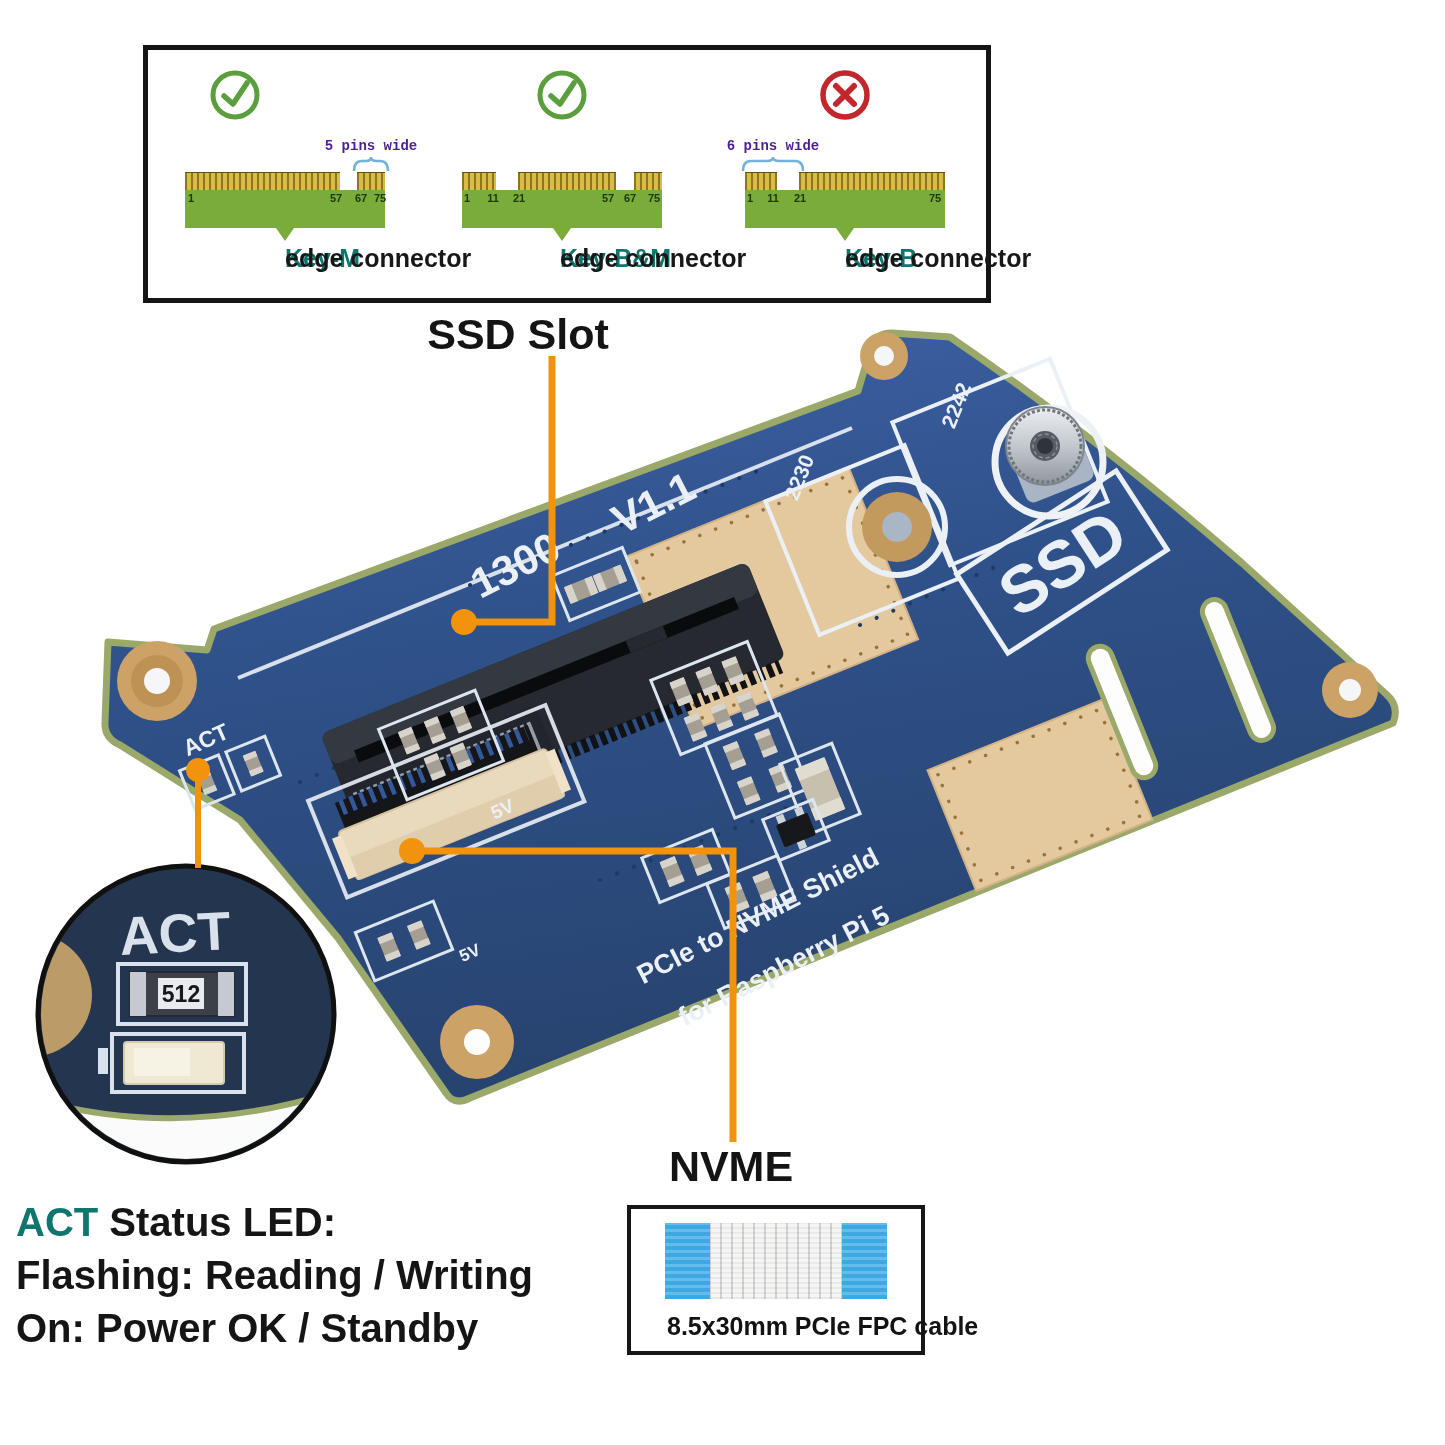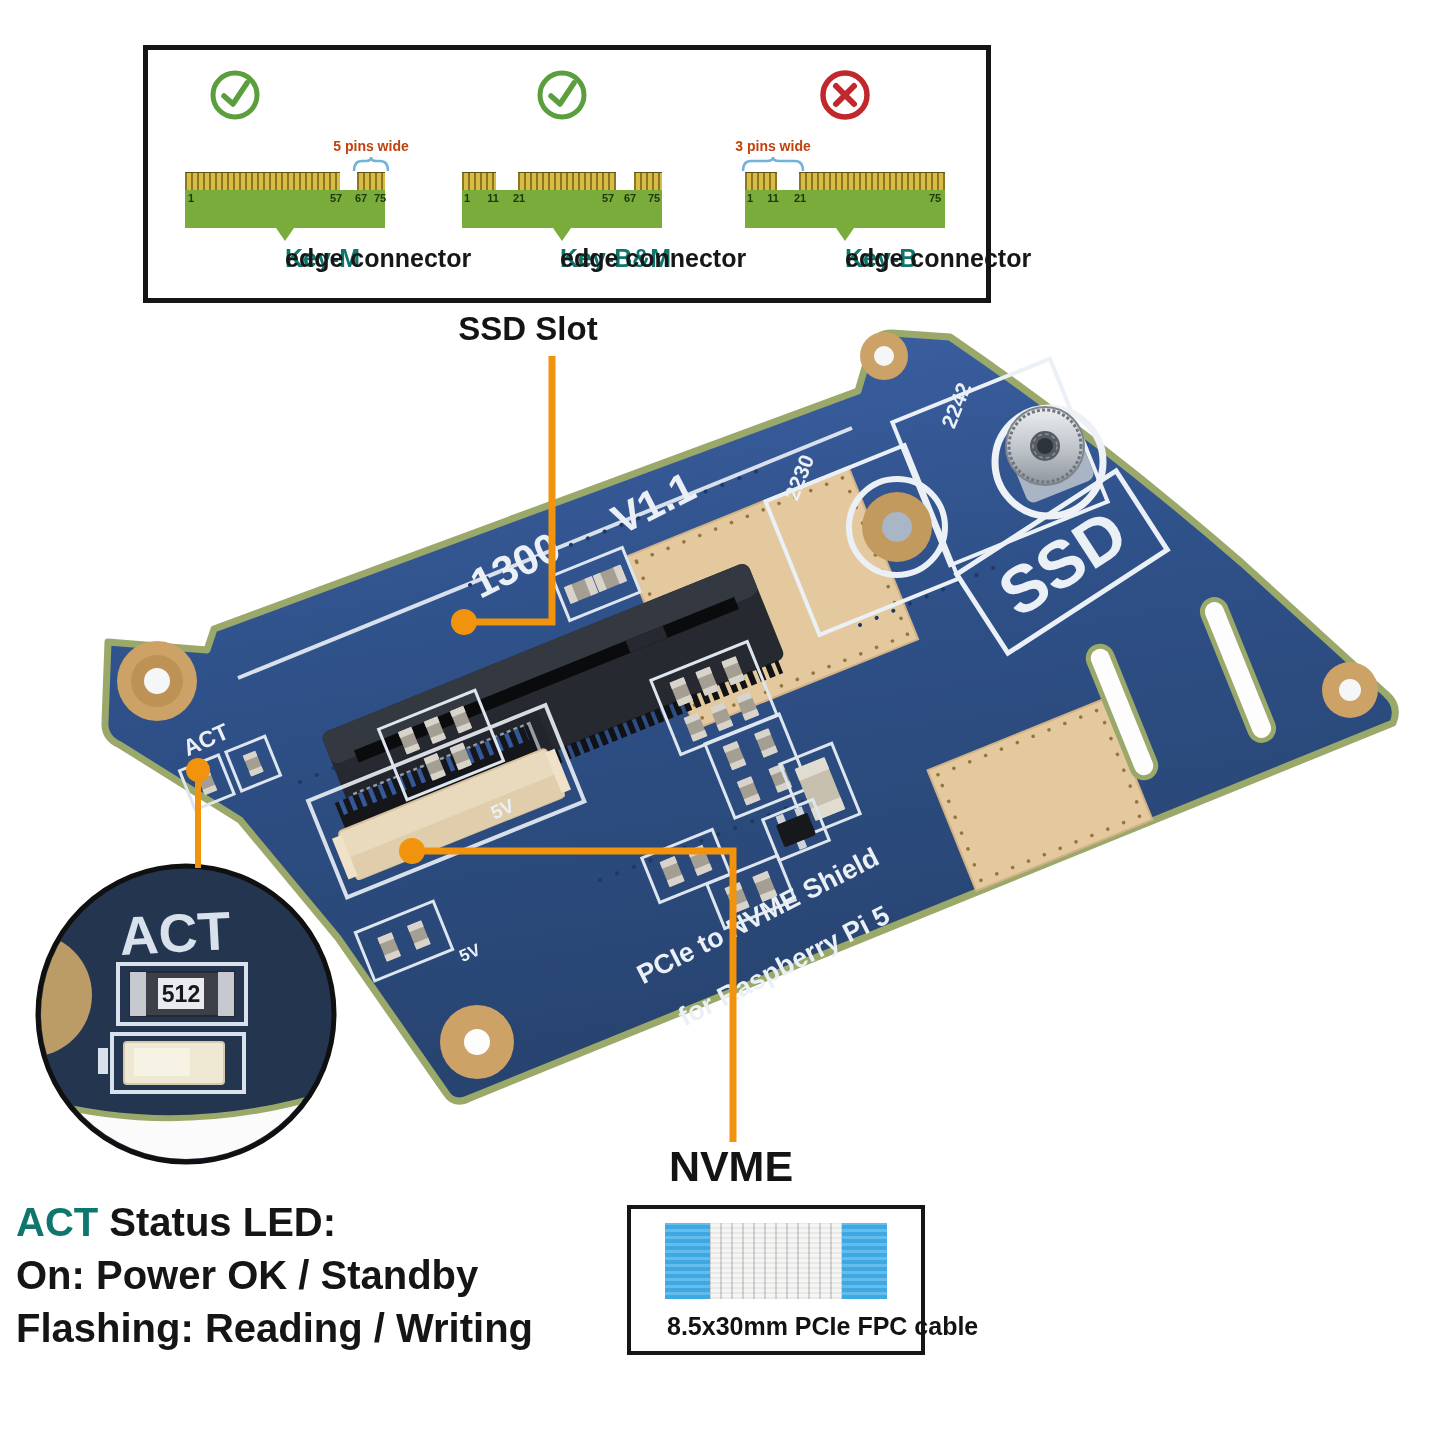--- a/index.html
+++ b/index.html
@@ -11,27 +11,27 @@
   .legend-box{position:absolute;left:143px;top:45px;width:848px;height:258px;
     border:5px solid #151515;background:#ffffff;box-sizing:border-box;}
   .legend-box *{position:absolute;box-sizing:border-box;}
   .status-icon{width:52px;height:52px;top:19px;}
   .diagram{width:200px;top:122px;height:70px;}
   .pins-seg{top:0;height:18px;background:repeating-linear-gradient(90deg,#8a771f 0 2px,#d9bc45 2px 6px);border-top:1px solid #5e5214;}
   .conn-body{top:18px;left:0;width:200px;height:38px;background:#7aac3c;}
   .conn-notch{top:56px;left:91px;width:0;height:0;border-left:9px solid transparent;border-right:9px solid transparent;border-top:13px solid #7aac3c;}
   .pin-num{top:20px;transform:translateX(-50%);font-size:11px;font-weight:bold;color:#20380b;line-height:12px;}
   .bracket{top:-16px;height:16px;}
-  .bracket-label{top:-34px;transform:translateX(-50%);font-size:14px;color:#c2410c;white-space:nowrap;font-weight:bold;}
+  .bracket-label{top:-34px;transform:translateX(-50%);font-size:14px;color:#4c1d95;white-space:nowrap;font-weight:bold;font-family:Liberation Mono, monospace;}
   .legend-caption{top:194px;width:300px;text-align:center;font-size:25px;font-weight:bold;color:#171717;white-space:nowrap;}
   .key-red{color:#0f766e;}
 
   
   .big-label{position:absolute;font-weight:bold;color:#141414;text-align:center;white-space:nowrap;}
-  #ssd-slot-label{left:418px;top:310px;width:220px;font-size:33px;}
+  #ssd-slot-label{left:408px;top:310px;width:220px;font-size:43px;}
   #pcie-label{left:651px;top:1142px;width:160px;font-size:43px;}
 
   
   .status-block{position:absolute;left:16px;top:1196px;font-size:40px;line-height:53px;font-weight:bold;color:#151515;white-space:nowrap;}
 
   
   .fpc-box{position:absolute;left:627px;top:1205px;width:298px;height:150px;border:4px solid #161616;background:#ffffff;box-sizing:border-box;}
   .fpc-cable{position:absolute;left:34px;top:14px;width:222px;height:76px;
     background:
       repeating-linear-gradient(90deg,rgba(110,120,130,.28) 0 2px,rgba(0,0,0,0) 2px 11px),
@@ -340,35 +340,35 @@
       <div class="conn-notch"></div>
       <span class="pin-num" style="left:5px;">1</span>
       <span class="pin-num" style="left:28px;">11</span>
       <span class="pin-num" style="left:55px;">21</span>
       <span class="pin-num" style="left:190px;">75</span>
       <div class="bracket" style="left:-4px;width:64px;">
         <svg width="64" height="16" viewBox="0 0 64 16">
             <path d="M2 15 Q2 5 10 5 L26 5 Q32 5 32 1 Q32 5 38 5 L54 5 Q62 5 62 15" fill="none" stroke="#74b2d8" stroke-width="2.5"></path>
           </svg>
       </div>
-      <span class="bracket-label" style="left:28px;">3 pins wide</span>
+      <span class="bracket-label" style="left:28px;">6 pins wide</span>
     </div>
     <div class="legend-caption" style="left:547px;">
       <span class="key-red">Key-B</span>
         <span> edge connector</span>
     </div>
   </div>
 
   <div id="ssd-slot-label" class="big-label">SSD Slot</div>
   <div id="pcie-label" class="big-label">NVME</div>
 
   <div class="status-block">
     <div><span class="key-red">ACT</span><span> Status LED:</span></div>
+    <div>Flashing: Reading / Writing</div>
     <div>On: Power OK / Standby</div>
-    <div>Flashing: Reading / Writing</div>
   </div>
 
   <div class="fpc-box">
     <div class="fpc-cable">
       <div class="fpc-end left"></div>
       <div class="fpc-end right"></div>
     </div>
     <div class="fpc-caption">8.5x30mm PCIe FPC cable</div>
   </div>
 

